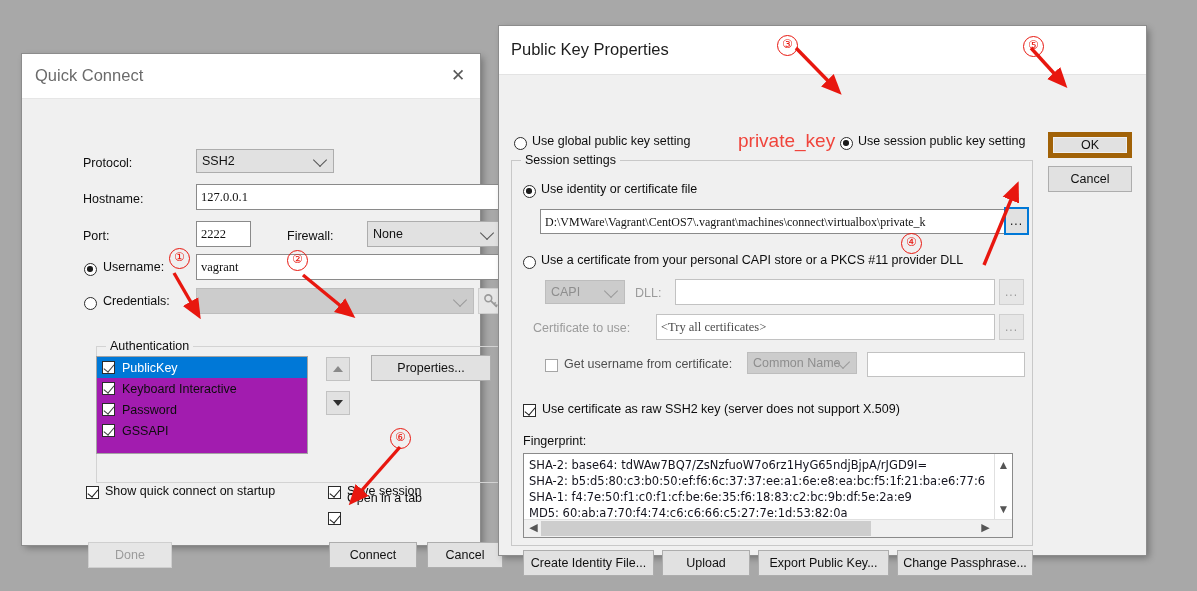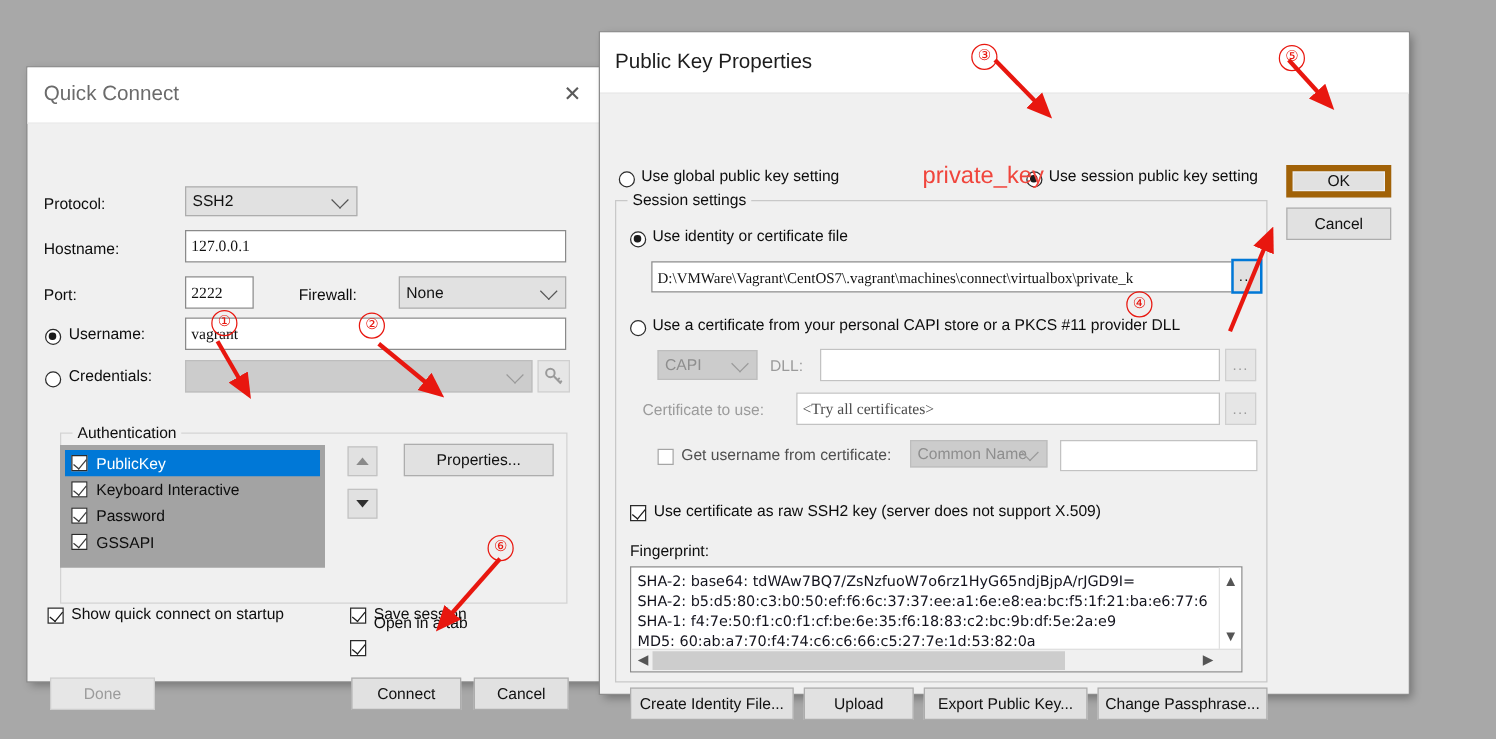--- a/index.html
+++ b/index.html
@@ -12,21 +12,21 @@
     -webkit-font-smoothing:antialiased;
   }
   .dlg{position:absolute;background:#f0f0f0;box-shadow:0 0 0 1px #8c8c8c, 3px 3px 7px rgba(0,0,0,.32);}
 
   
   #quick-connect{left:22px;top:54px;width:458px;height:491px;}
   #quick-connect .titlebar{height:44px;background:#ffffff;border-bottom:1px solid #e6e6e6;position:relative;}
   #quick-connect .titlebar .ttl{position:absolute;left:13px;top:12px;font-size:16.5px;color:#6b6b6b;font-weight:400;}
   #quick-connect .titlebar .close{position:absolute;right:9px;top:10px;width:26px;height:24px;color:#5a5a5a;font-size:17px;
       text-align:center;line-height:24px;cursor:default;}
-  .qc-body{position:relative;height:447px;}
+  .qc-body{position:relative;height:447px;margin-left:48px;}
 
   .lbl{position:absolute;font-size:12.5px;color:#0d0d0d;white-space:nowrap;}
 
   .txtbox{position:absolute;background:#fff;border:1px solid #8a8a8a;box-sizing:border-box;
       font-family:Liberation Serif, serif;font-size:12.5px;color:#111;padding:0 4px;line-height:1;
       display:flex;align-items:center;overflow:hidden;white-space:nowrap;}
   .combo{position:absolute;background:#e1e1e1;border:1px solid #adadad;box-sizing:border-box;display:flex;align-items:center;
       padding:0 5px;font-size:12.5px;color:#111;}
   .combo .chev{position:absolute;right:8px;top:50%;width:9px;height:9px;margin-top:-6px;
       border-right:1.4px solid #555;border-bottom:1.4px solid #555;transform:rotate(45deg);}
@@ -36,41 +36,41 @@
   .radio{position:absolute;width:13px;height:13px;border-radius:50%;border:1.4px solid #2b2b2b;background:#fff;box-sizing:border-box;}
   .radio.on::after{content:"";position:absolute;left:2.4px;top:2.4px;width:5.6px;height:5.6px;border-radius:50%;background:#1b1b1b;}
   .cbx{position:absolute;width:13px;height:13px;border:1.3px solid #2b2b2b;background:#fff;box-sizing:border-box;}
   .cbx.on::after{content:"";position:absolute;left:2.5px;top:-0.5px;width:5px;height:9px;border-right:1.7px solid #1b1b1b;
       border-bottom:1.7px solid #1b1b1b;transform:rotate(40deg);}
   .cbx.gray{border-color:#a5a5a5;}
 
   .group{position:absolute;border:1px solid #d3d3d3;box-sizing:border-box;}
   .group > .gtitle{position:absolute;top:-8px;left:9px;background:#f0f0f0;padding:0 4px;font-size:12.5px;color:#0d0d0d;}
 
-  .listbox{position:absolute;background:#a3a3a3;border:4px solid #a3a3a3;box-sizing:border-box;}
+  .listbox{position:absolute;background:#a21caf;border:1px solid #a3a3a3;box-sizing:border-box;}
   .lrow{position:relative;height:21px;display:flex;align-items:center;padding-left:5px;font-size:12.5px;}
   .lrow.sel{background:#0078d7;color:#fff;}
   .lrow .cb{width:13px;height:13px;border:1.3px solid #2b2b2b;background:#fff;box-sizing:border-box;position:relative;
       flex:0 0 auto;margin-right:7px;}
   .lrow .cb::after{content:"";position:absolute;left:2.5px;top:-0.5px;width:5px;height:9px;border-right:1.7px solid #3c3c3c;
       border-bottom:1.7px solid #3c3c3c;transform:rotate(40deg);}
 
   .btn{position:absolute;background:#e1e1e1;border:1px solid #adadad;box-sizing:border-box;display:flex;align-items:center;
       justify-content:center;font-size:12.5px;color:#111;font-family:"Liberation Sans",sans-serif;cursor:default;}
   .btn.disabled{color:#9b9b9b;background:#e6e6e6;border-color:#cfcfcf;}
   .btn.focus{border:5px solid #a16207;box-shadow:inset 0 0 0 1px #f0f0f0;}
   .btn.bluefocus{border:2px solid #0078d7;background:#e1e1e1;}
 
   .spin{position:absolute;width:24px;height:24px;background:#e1e1e1;border:1px solid #c2c2c2;box-sizing:border-box;}
   .spin .tri{position:absolute;left:50%;top:50%;width:0;height:0;margin-left:-5px;}
   .spin.up .tri{margin-top:-3px;border-left:5px solid transparent;border-right:5px solid transparent;border-bottom:6px solid #8a8a8a;}
   .spin.down .tri{margin-top:-3px;border-left:5px solid transparent;border-right:5px solid transparent;border-top:6px solid #2f2f2f;}
 
   
-  #pubkey{left:480px;top:26px;width:647px;height:529px;}
+  #pubkey{left:499px;top:26px;width:647px;height:529px;}
   #pubkey .titlebar{height:48px;background:#ffffff;border-bottom:1px solid #e3e3e3;position:relative;}
   #pubkey .titlebar .ttl{position:absolute;left:12px;top:14px;font-size:16.5px;color:#1d1d1d;}
   .pk-body{position:relative;height:481px;}
 
   .gbox2{position:absolute;border:1px solid #c8c8c8;box-sizing:border-box;}
 
   .fpbox{position:absolute;background:#fff;border:1px solid #8a8a8a;box-sizing:border-box;overflow:hidden;}
   .fpline{font-family:"DejaVu Sans","Liberation Sans",sans-serif;font-size:11.5px;color:#14141e;
       white-space:nowrap;line-height:16px;padding-left:5px;}
   .vsb{position:absolute;right:0;top:0;width:17px;bottom:17px;background:#fff;border-left:1px solid #e0e0e0;}

